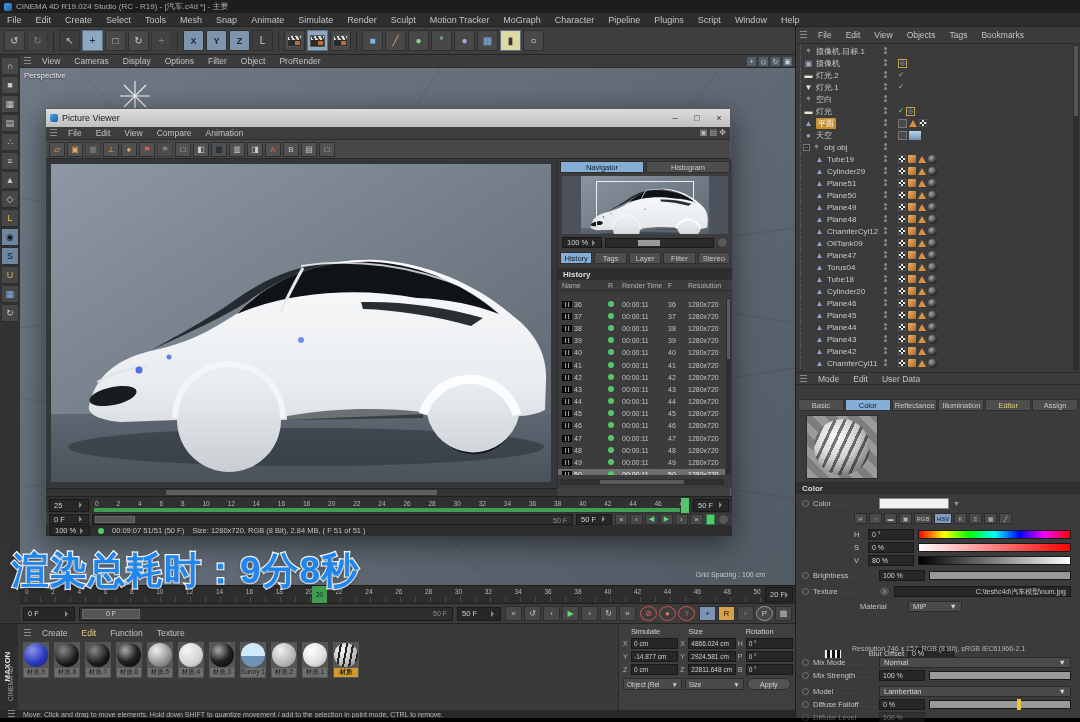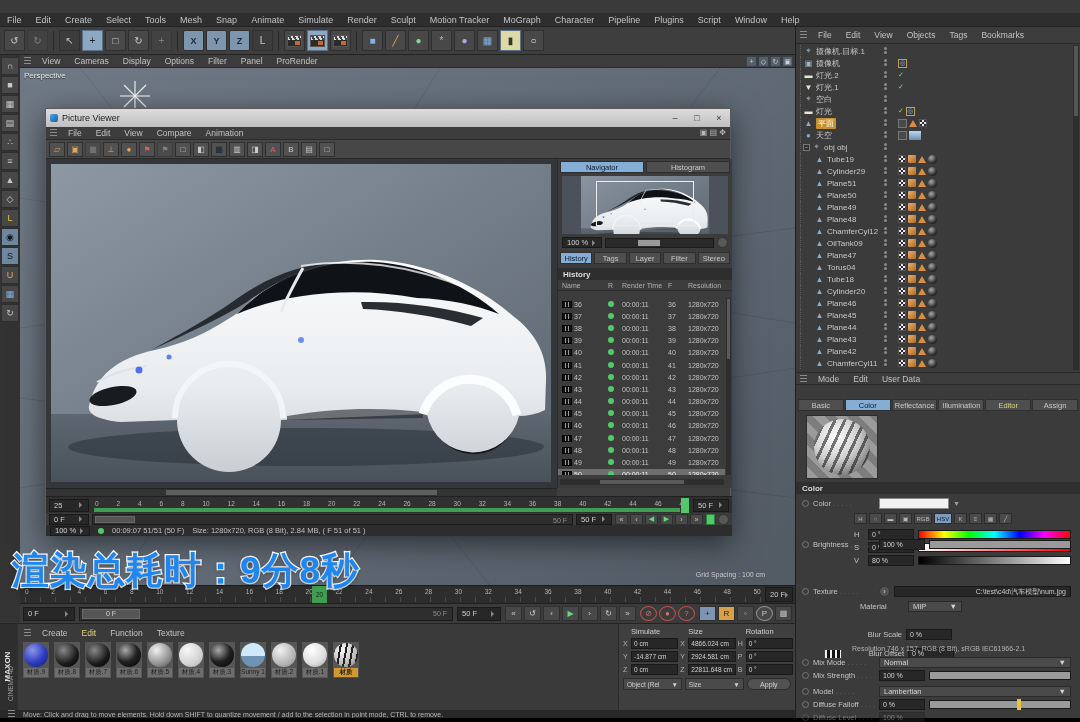--- a/index.html
+++ b/index.html
@@ -261,20 +261,24 @@
         <path d="M 124 254 A 54 54 0 0 1 232 254" stroke="#f4f6f8" stroke-width="6" fill="none" opacity="0.9"></path>
         <ellipse cx="62" cy="232" rx="24" ry="9" fill="#181c21" transform="rotate(-12 62 232)"></ellipse>
         <path d="M 46 218 C 60 210 78 204 96 202" stroke="#dfe3e8" stroke-width="2" fill="none"></path>
         <circle cx="88" cy="206" r="3.5" fill="#3d63e8" opacity="0.9"></circle>
         <circle cx="118" cy="193" r="2.5" fill="#3d63e8" opacity="0.8"></circle>
         <circle cx="250" cy="176" r="3" fill="#3d63e8" opacity="0.7"></circle>
       </g>
     </defs>
   </svg>
 
+  <div class="abs" id="titlebar">
+    <span class="c4dlogo"></span>
+    <span>CINEMA 4D R19.024 Studio (RC - R19) - [汽车.c4d *] - 主要</span>
+  </div>
   <div class="abs" id="menubar">
       <span class="mi">File</span>
       <span class="mi">Edit</span>
       <span class="mi">Create</span>
       <span class="mi">Select</span>
       <span class="mi">Tools</span>
       <span class="mi">Mesh</span>
       <span class="mi">Snap</span>
       <span class="mi">Animate</span>
       <span class="mi">Simulate</span>
@@ -353,21 +357,21 @@
       </g>
       <g stroke="rgba(255,255,255,0.85)" stroke-width="1.2">
         <line x1="100" y1="28" x2="130" y2="28"></line>
           <line x1="115" y1="13" x2="115" y2="43"></line>
         <line x1="104" y1="17" x2="126" y2="39"></line>
           <line x1="126" y1="17" x2="104" y2="39"></line>
       </g>
     </svg>
     <div id="vp-menu">
         <span class="grip"></span>
-        <span style="display:contents"><span class="mi">View</span><span class="mi">Cameras</span><span class="mi">Display</span><span class="mi">Options</span><span class="mi">Filter</span><span class="mi">Panel</span><span class="mi">ProRender</span></span>
+        <span style="display:contents"><span class="mi">View</span><span class="mi">Cameras</span><span class="mi">Display</span><span class="mi">Options</span><span class="mi">Filter</span><span class="mi">Object</span><span class="mi">ProRender</span></span>
       </div>
     <div id="vp-label">Perspective</div>
     <div id="vp-ctrl">
         <span class="ibox ">+</span>
         <span class="ibox ">◇</span>
         <span class="ibox ">↻</span>
         <span class="ibox ">▣</span>
       </div>
     <div id="vp-gridlabel">Grid Spacing : 100 cm</div>
   </div>
@@ -1266,21 +1270,21 @@
     <div class="merow" style="top:514px;padding-left:58px">
       <span class="mlbl w10">S</span>
       <span class="mval">0 %</span>
       <span class="msl sat"></span>
     </div>
     <div class="merow" style="top:527px;padding-left:58px">
       <span class="mlbl w10">V</span>
       <span class="mval">80 %</span>
       <span class="msl val"></span>
     </div>
-    <div class="merow" style="top:511px">
+    <div class="merow" style="top:542px">
       <span class="adot"></span>
       <span class="mlbl lbl-dots">Brightness</span>
       <span class="mval">100 %</span>
       <span class="msl fill100"></span>
     </div>
     <div class="merow" style="top:558px">
       <span class="adot"></span>
       <span class="mlbl lbl-dots">Texture</span>
       <span class="texbtn">›</span>
       <span class="mpath">C:\test\c4d\汽车模型\num.jpg</span>
@@ -1288,24 +1292,20 @@
     <div class="merow" style="top:573px;padding-left:64px">
       <span class="mlbl w44l">Material</span>
       <span class="mdrop w54">
           <span>MIP</span>
           <span>▼</span>
         </span>
     </div>
     <div class="merow" style="top:620px;padding-left:28px">
       <span class="texthumb"></span>
       <span class="mlbl w58">Blur Offset</span>
-      <span class="mval">0 %</span>
-    </div>
-    <div class="merow" style="top:601px;padding-left:48px">
-      <span class="mlbl w58">Blur Scale</span>
       <span class="mval">0 %</span>
     </div>
     <div class="merow" style="top:615px;padding-left:56px">
       <span class="resinfo">Resolution 746 x 157, RGB (8 Bit), sRGB IEC61966-2.1</span>
     </div>
     <div class="merow" style="top:629px">
       <span class="adot"></span>
       <span class="mlbl lbl-dots">Mix Mode</span>
       <span class="mdrop">
           <span>Normal</span>

